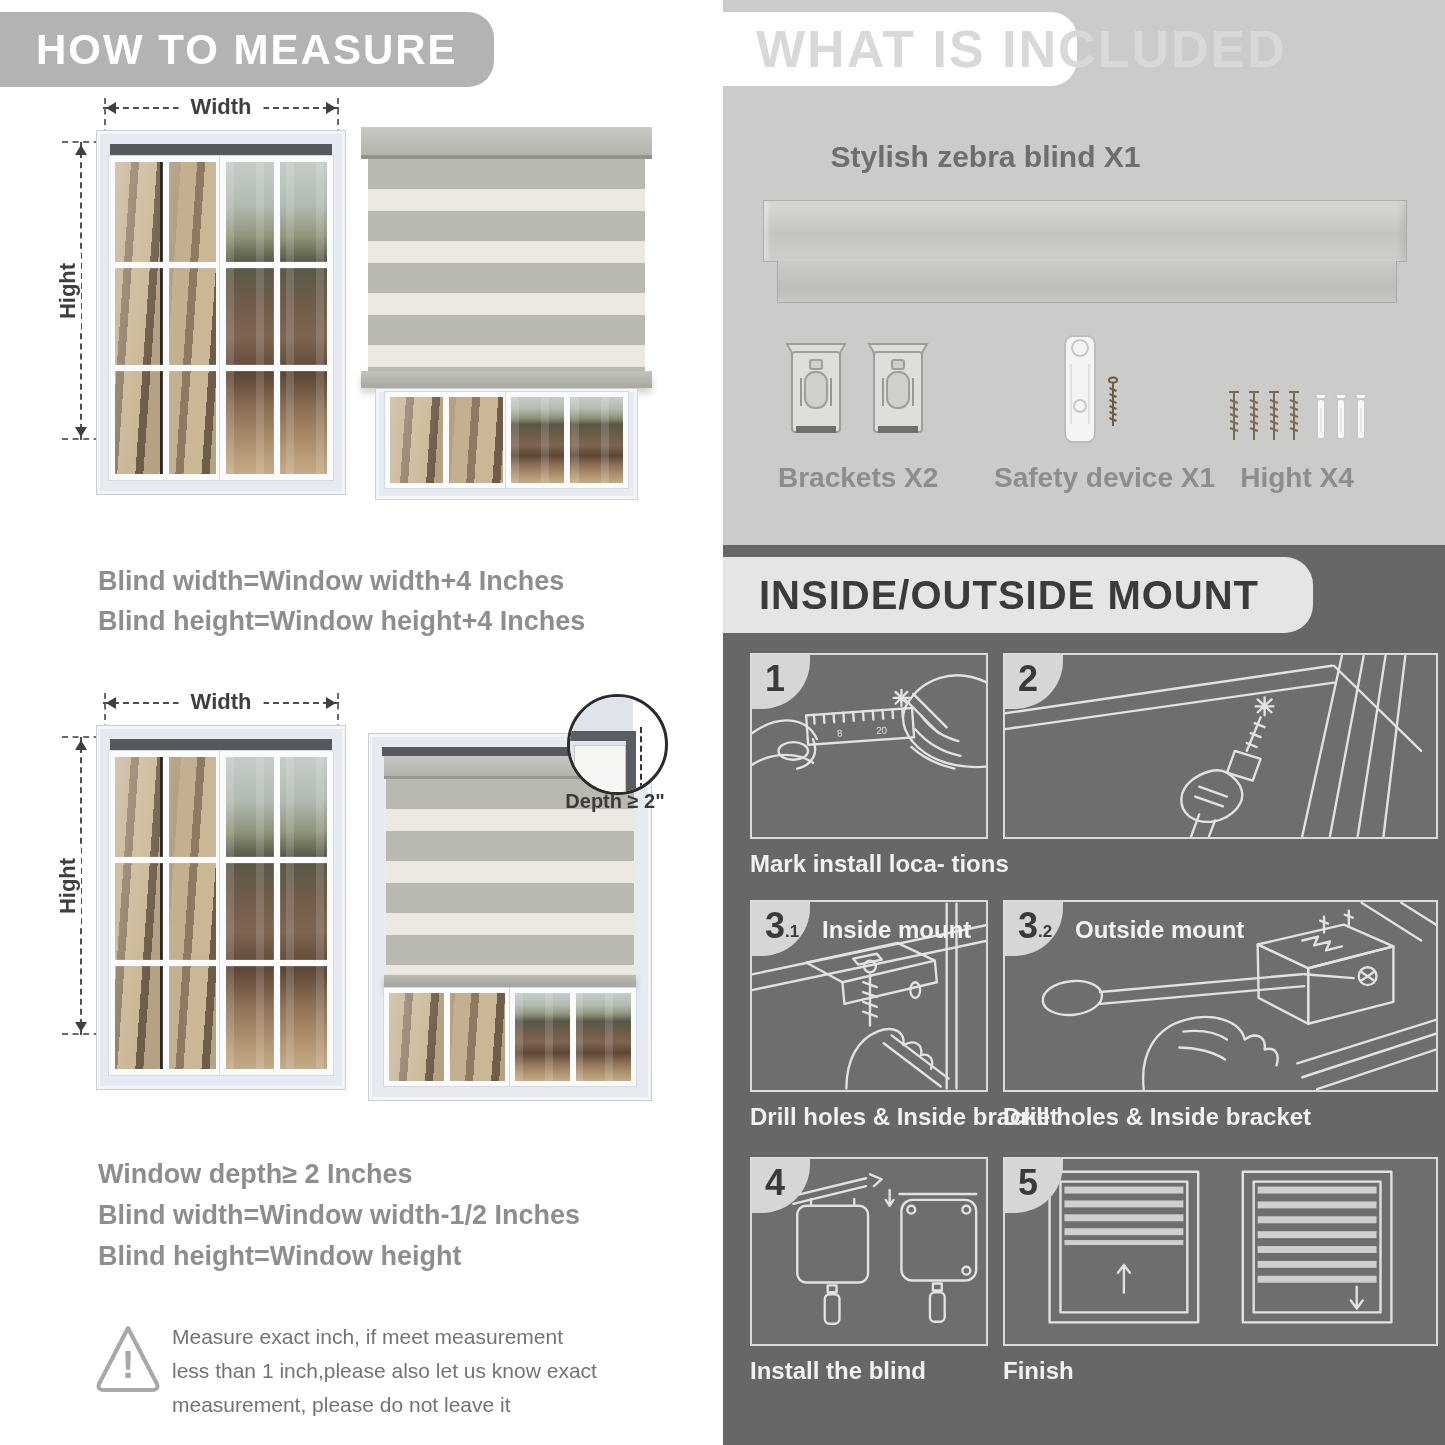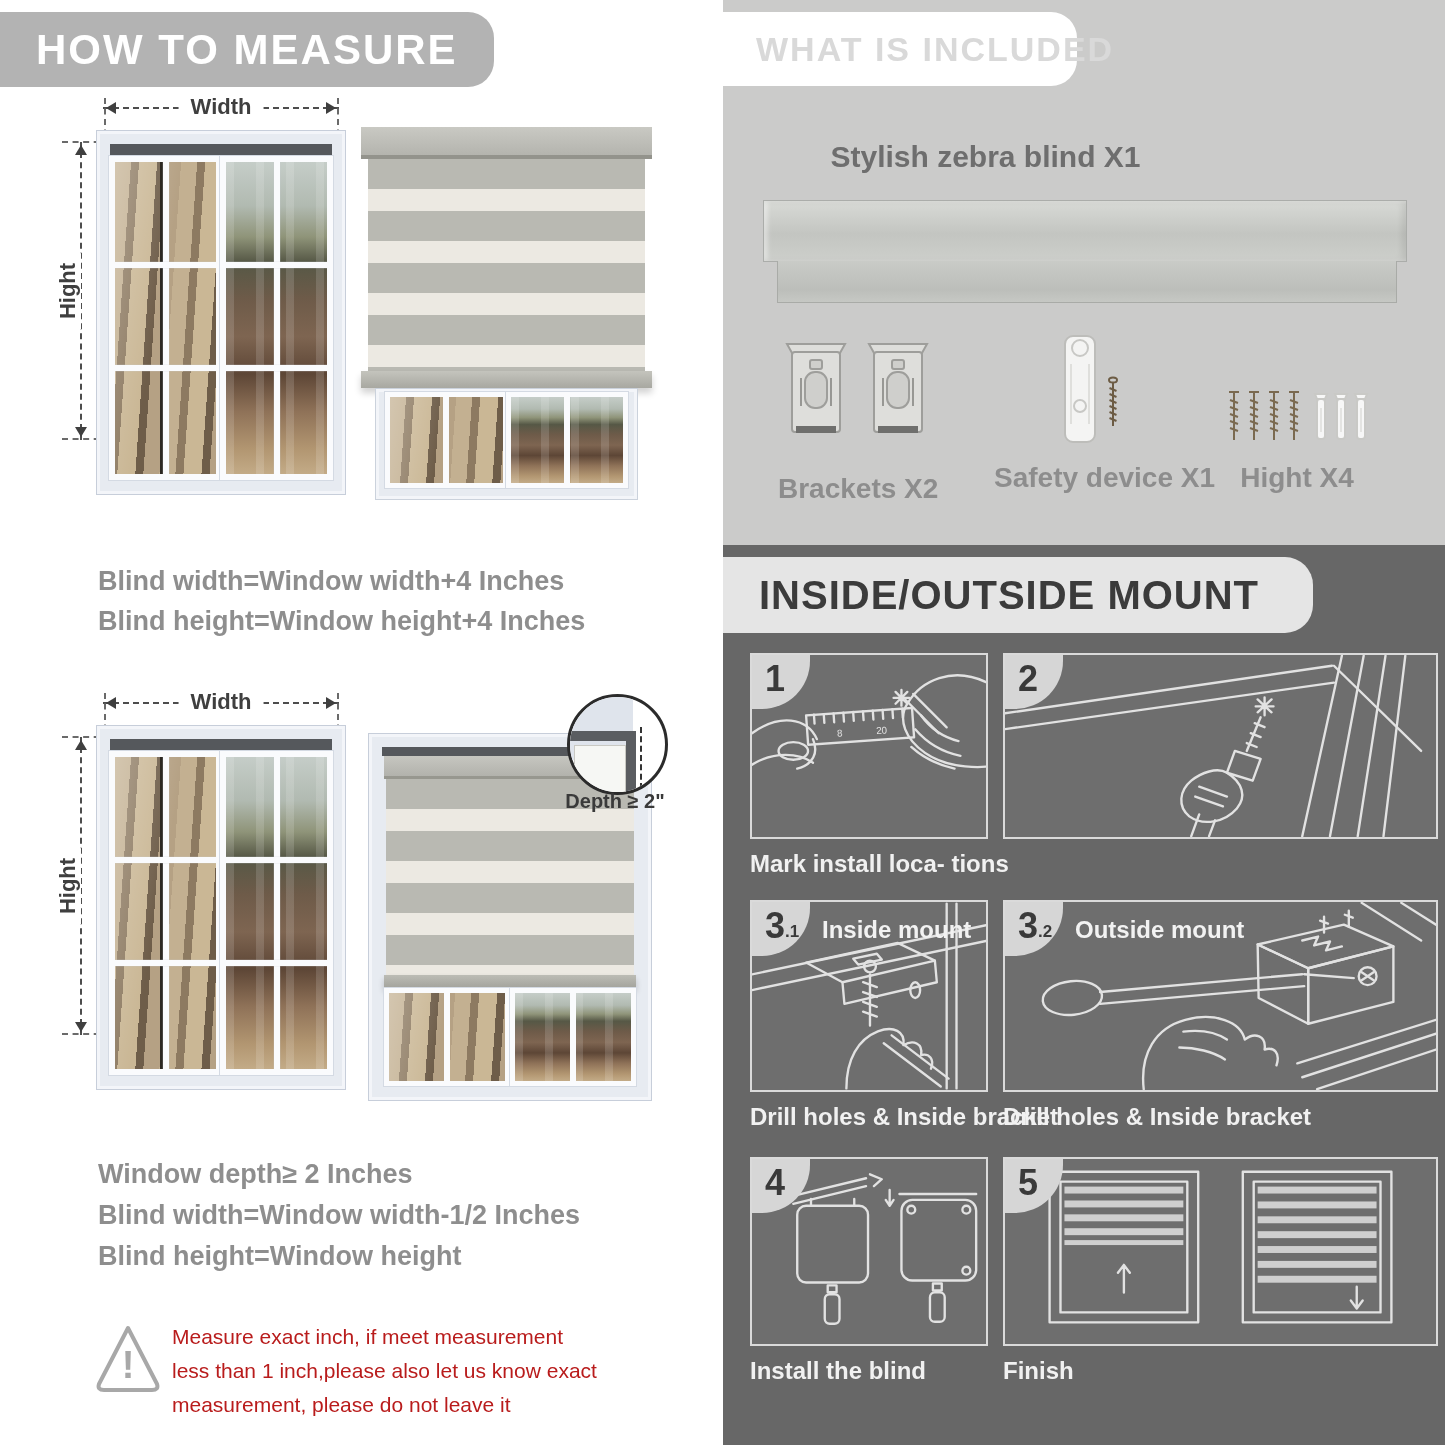--- a/index.html
+++ b/index.html
@@ -8,28 +8,28 @@
     font-family:"Liberation Sans",sans-serif;overflow:hidden;
     -webkit-font-smoothing:antialiased;
   }
   .abs{position:absolute;}
 
   
   .banner{position:absolute;display:flex;align-items:center;}
   .banner-left{left:0;top:12px;width:494px;height:75px;background:#b3b3b3;border-radius:0 26px 26px 0;}
   .banner-left span{color:#ffffff;font-weight:bold;font-size:42px;letter-spacing:2px;padding-left:36px;}
   .banner-included{left:0;top:12px;width:354px;height:74px;background:#ffffff;border-radius:0 26px 26px 0;}
-  .banner-included span{color:#d9d9d9;font-weight:bold;font-size:34px;letter-spacing:2px;padding-left:33px;white-space:nowrap;}
+  .banner-included span{color:#d9d9d9;font-weight:bold;font-size:52px;letter-spacing:2px;padding-left:33px;white-space:nowrap;}
   .banner-mount{left:0;top:12px;width:590px;height:76px;background:#e5e5e5;border-radius:0 28px 28px 0;}
   .banner-mount span{color:#3b3b3b;font-weight:bold;font-size:40px;letter-spacing:1px;padding-left:36px;white-space:nowrap;}
 
   
   .mtitle{position:absolute;left:98px;margin:0;color:#4b4b4b;font-size:36px;font-weight:bold;}
   .mline{position:absolute;left:98px;margin:0;color:#8e8e8e;font-size:27px;font-weight:bold;}
-  .note-text{position:absolute;left:172px;top:1320px;width:430px;color:#b91c1c;font-size:21px;line-height:34px;}
+  .note-text{position:absolute;left:172px;top:1320px;width:430px;color:#737373;font-size:21px;line-height:34px;}
 
   
   .dimh{position:absolute;height:0;border-top:2px dashed #4d4d4d;}
   .dimh .lbl{position:absolute;left:50%;top:-15px;transform:translateX(-50%);background:#ffffff;
     padding:0 12px;font-size:22px;font-weight:bold;color:#3f3f3f;}
   .dimh::before,.dimh::after{content:"";position:absolute;top:-7px;border:6px solid transparent;}
   .dimh::before{left:-3px;border-right:10px solid #3f3f3f;}
   .dimh::after{right:-3px;border-left:10px solid #3f3f3f;}
   .dimv{position:absolute;width:0;border-left:2px dashed #4d4d4d;}
   .dimv .lbl{position:absolute;top:50%;left:-14px;transform:translate(-50%,-50%) rotate(-90deg);background:#ffffff;
@@ -100,21 +100,21 @@
   .included{position:absolute;left:723px;top:0;width:722px;height:545px;background:#cbcbca;}
   .product-name{position:absolute;left:0;top:140px;width:525px;text-align:center;
     color:#6e6e6e;font-size:30px;font-weight:bold;}
   .rail-main{position:absolute;left:40px;top:200px;width:642px;height:60px;
     background:linear-gradient(180deg,#d8dad6 0%,#c3c5c1 55%,#cdcfcb 100%);
     border:1px solid #abadaa;box-shadow:inset -4px 0 6px rgba(0,0,0,.08),inset 4px 0 4px rgba(255,255,255,.4);}
   .rail-sub{position:absolute;left:54px;top:261px;width:618px;height:41px;
     background:linear-gradient(180deg,#c9cbc7 0%,#bcbeba 70%,#c6c8c4 100%);
     border:1px solid #a9aba7;border-top:none;}
   .inc-label{position:absolute;top:462px;text-align:center;color:#8d8d8d;font-size:28px;font-weight:bold;white-space:nowrap;}
-  .lbl-brackets{left:55px;width:160px;margin-top:11px;}
+  .lbl-brackets{left:55px;width:160px;}
   .lbl-safety{left:271px;width:190px;}
   .lbl-screws{left:494px;width:160px;}
 
   
   .mount{position:absolute;left:723px;top:545px;width:722px;height:900px;background:#676767;}
   .step{position:absolute;}
   .stepbox{position:relative;background:#6e6e6e;border:2px solid #dadada;overflow:hidden;}
   .badge{position:absolute;left:0;top:0;width:58px;height:54px;background:#d6d6d6;
     border-radius:0 0 48px 0;color:#3a3a3a;font-weight:bold;}
   .badge .n{position:absolute;left:13px;top:3px;font-size:36px;}

